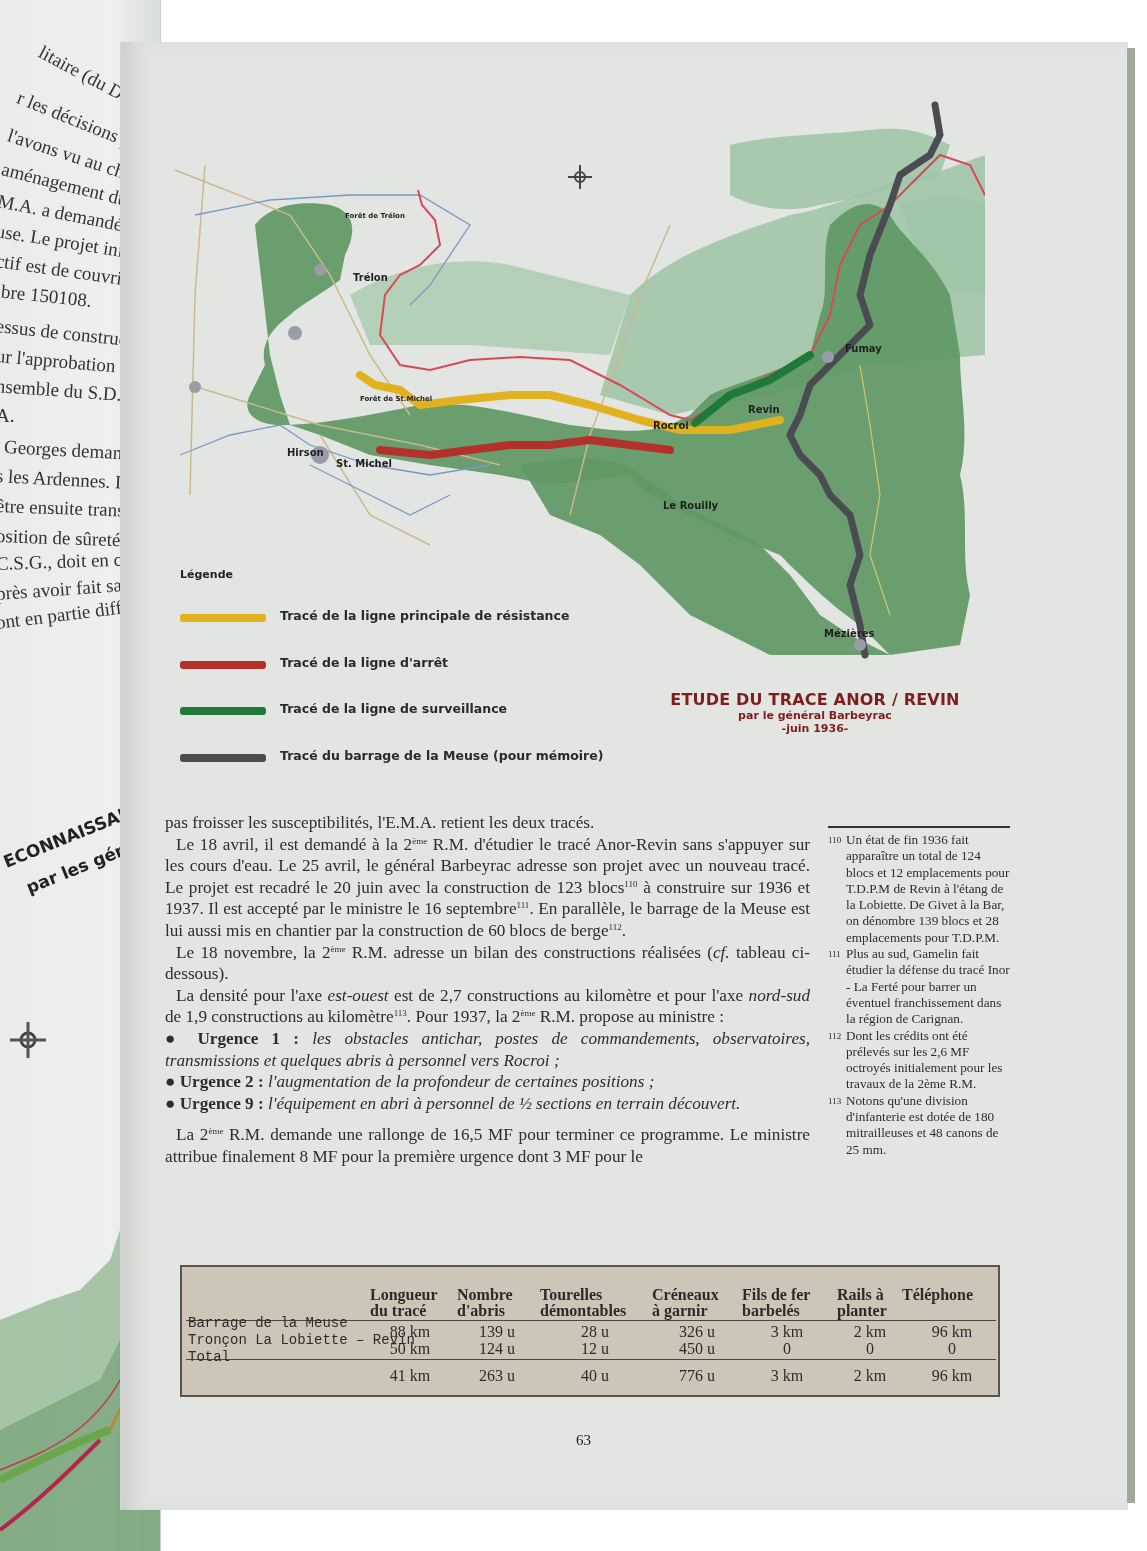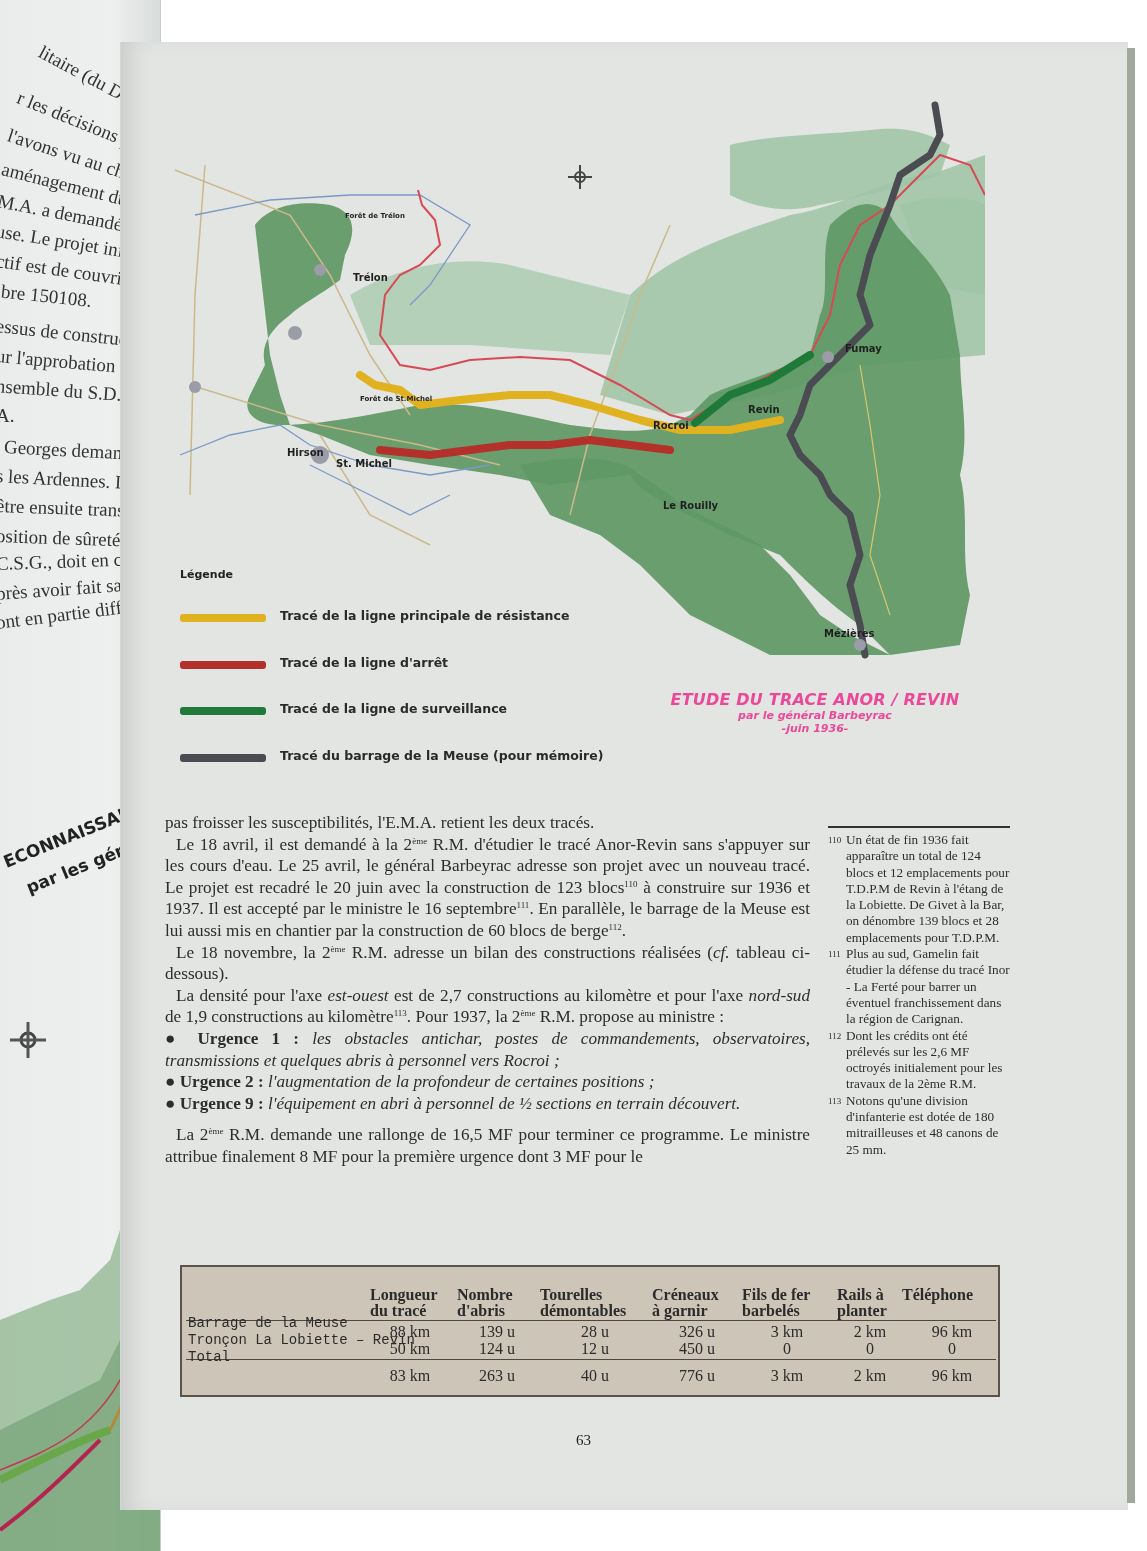--- a/index.html
+++ b/index.html
@@ -54,21 +54,21 @@
   }
   .legend-item { position:absolute; left:0; height:20px; width:440px; }
   .legend-swatch { position:absolute; left:2px; top:6px; width:86px; height:8px; border-radius:3px; }
   .legend-label {
     position:absolute; left:102px; top:0; font-family:"DejaVu Sans", sans-serif; font-size:12.5px;
     font-weight:bold; color:#2a2a2a; white-space:nowrap;
   }
 
   .map-caption {
     position:absolute; left:640px; top:690px; width:350px; text-align:center;
-    font-family:"DejaVu Sans", sans-serif; font-weight:bold; color:#ec4899;font-style:italic;
+    font-family:"DejaVu Sans", sans-serif; font-weight:bold; color:#7f1d1d;
   }
   .map-caption .c1 { font-size:16px; letter-spacing:0.2px; }
   .map-caption .c2, .map-caption .c3 { font-size:11px; }
 
   .body-text {
     position:absolute; left:165px; top:812px; width:645px;
     font-size:17.2px; line-height:21.6px; color:#2d2d2d; text-align:justify;
   }
   .body-text p { margin:0; }
   .indent { text-indent:11px; }
@@ -297,21 +297,21 @@
     <div class="cell" style="left:183px;top:73px;">50 km</div>
     <div class="cell" style="left:270px;top:73px;">124 u</div>
     <div class="cell" style="left:368px;top:73px;">12 u</div>
     <div class="cell" style="left:470px;top:73px;">450 u</div>
     <div class="cell" style="left:560px;top:73px;">0</div>
     <div class="cell" style="left:643px;top:73px;">0</div>
     <div class="cell" style="left:725px;top:73px;">0</div>
   </div>
 
   <div>
-    <div class="cell" style="left:183px;top:100px;">83 km</div>
+    <div class="cell" style="left:183px;top:100px;">41 km</div>
     <div class="cell" style="left:270px;top:100px;">263 u</div>
     <div class="cell" style="left:368px;top:100px;">40 u</div>
     <div class="cell" style="left:470px;top:100px;">776 u</div>
     <div class="cell" style="left:560px;top:100px;">3 km</div>
     <div class="cell" style="left:643px;top:100px;">2 km</div>
     <div class="cell" style="left:725px;top:100px;">96 km</div>
   </div>
 </div>
 
 <div class="page-number">63</div>

